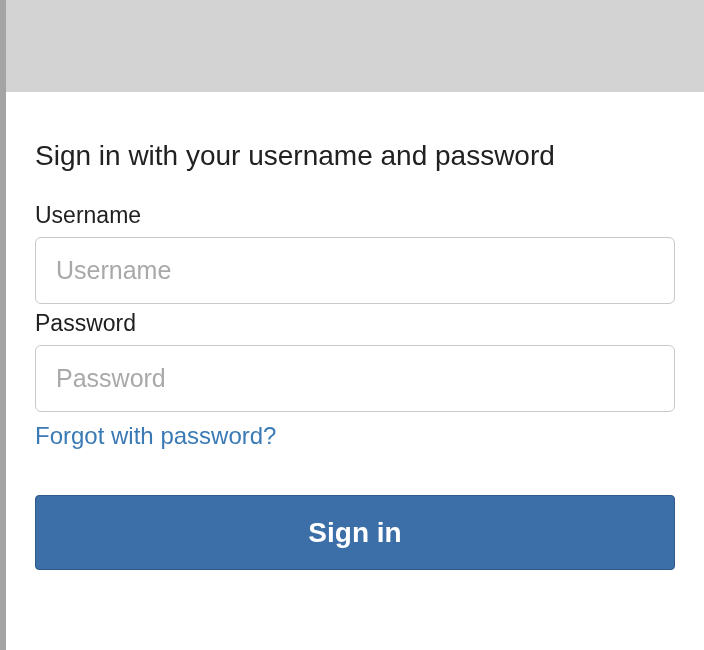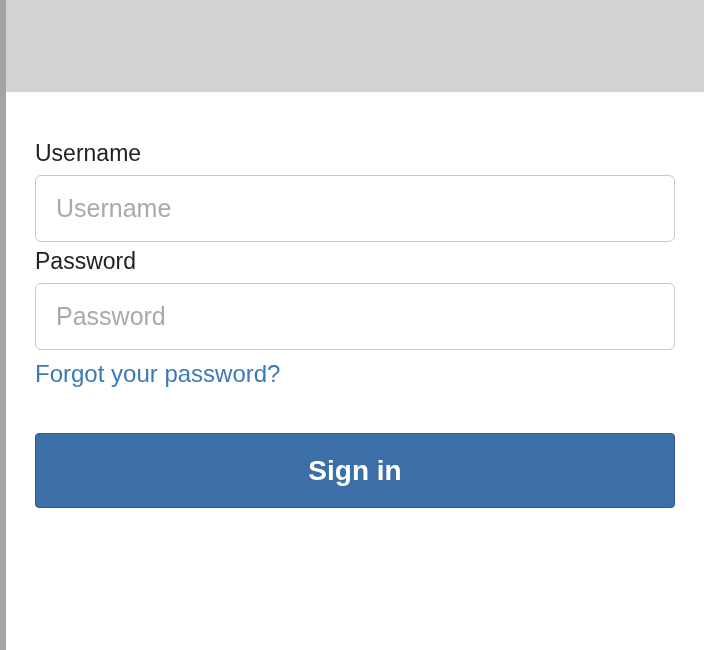--- a/index.html
+++ b/index.html
@@ -85,23 +85,24 @@
       cursor: pointer;
     }
   </style>
 </head>
 <body>
 
 <div class="left-border"></div>
 <div class="top-banner"></div>
 
 <div class="form-container">
+  <h1 class="form-title">Sign in with your username and password</h1>
 
   <label class="field-label">Username</label>
   <input type="text" class="text-input" placeholder="Username" style="">
 
   <label class="field-label">Password</label>
   <input type="password" class="text-input" placeholder="Password" style="">
 
-  <a class="forgot-link">Forgot your password?</a>
+  <a class="forgot-link">Forgot with password?</a>
 
   <button class="signin-button">Sign in</button>
 </div>
 
 </body></html>

